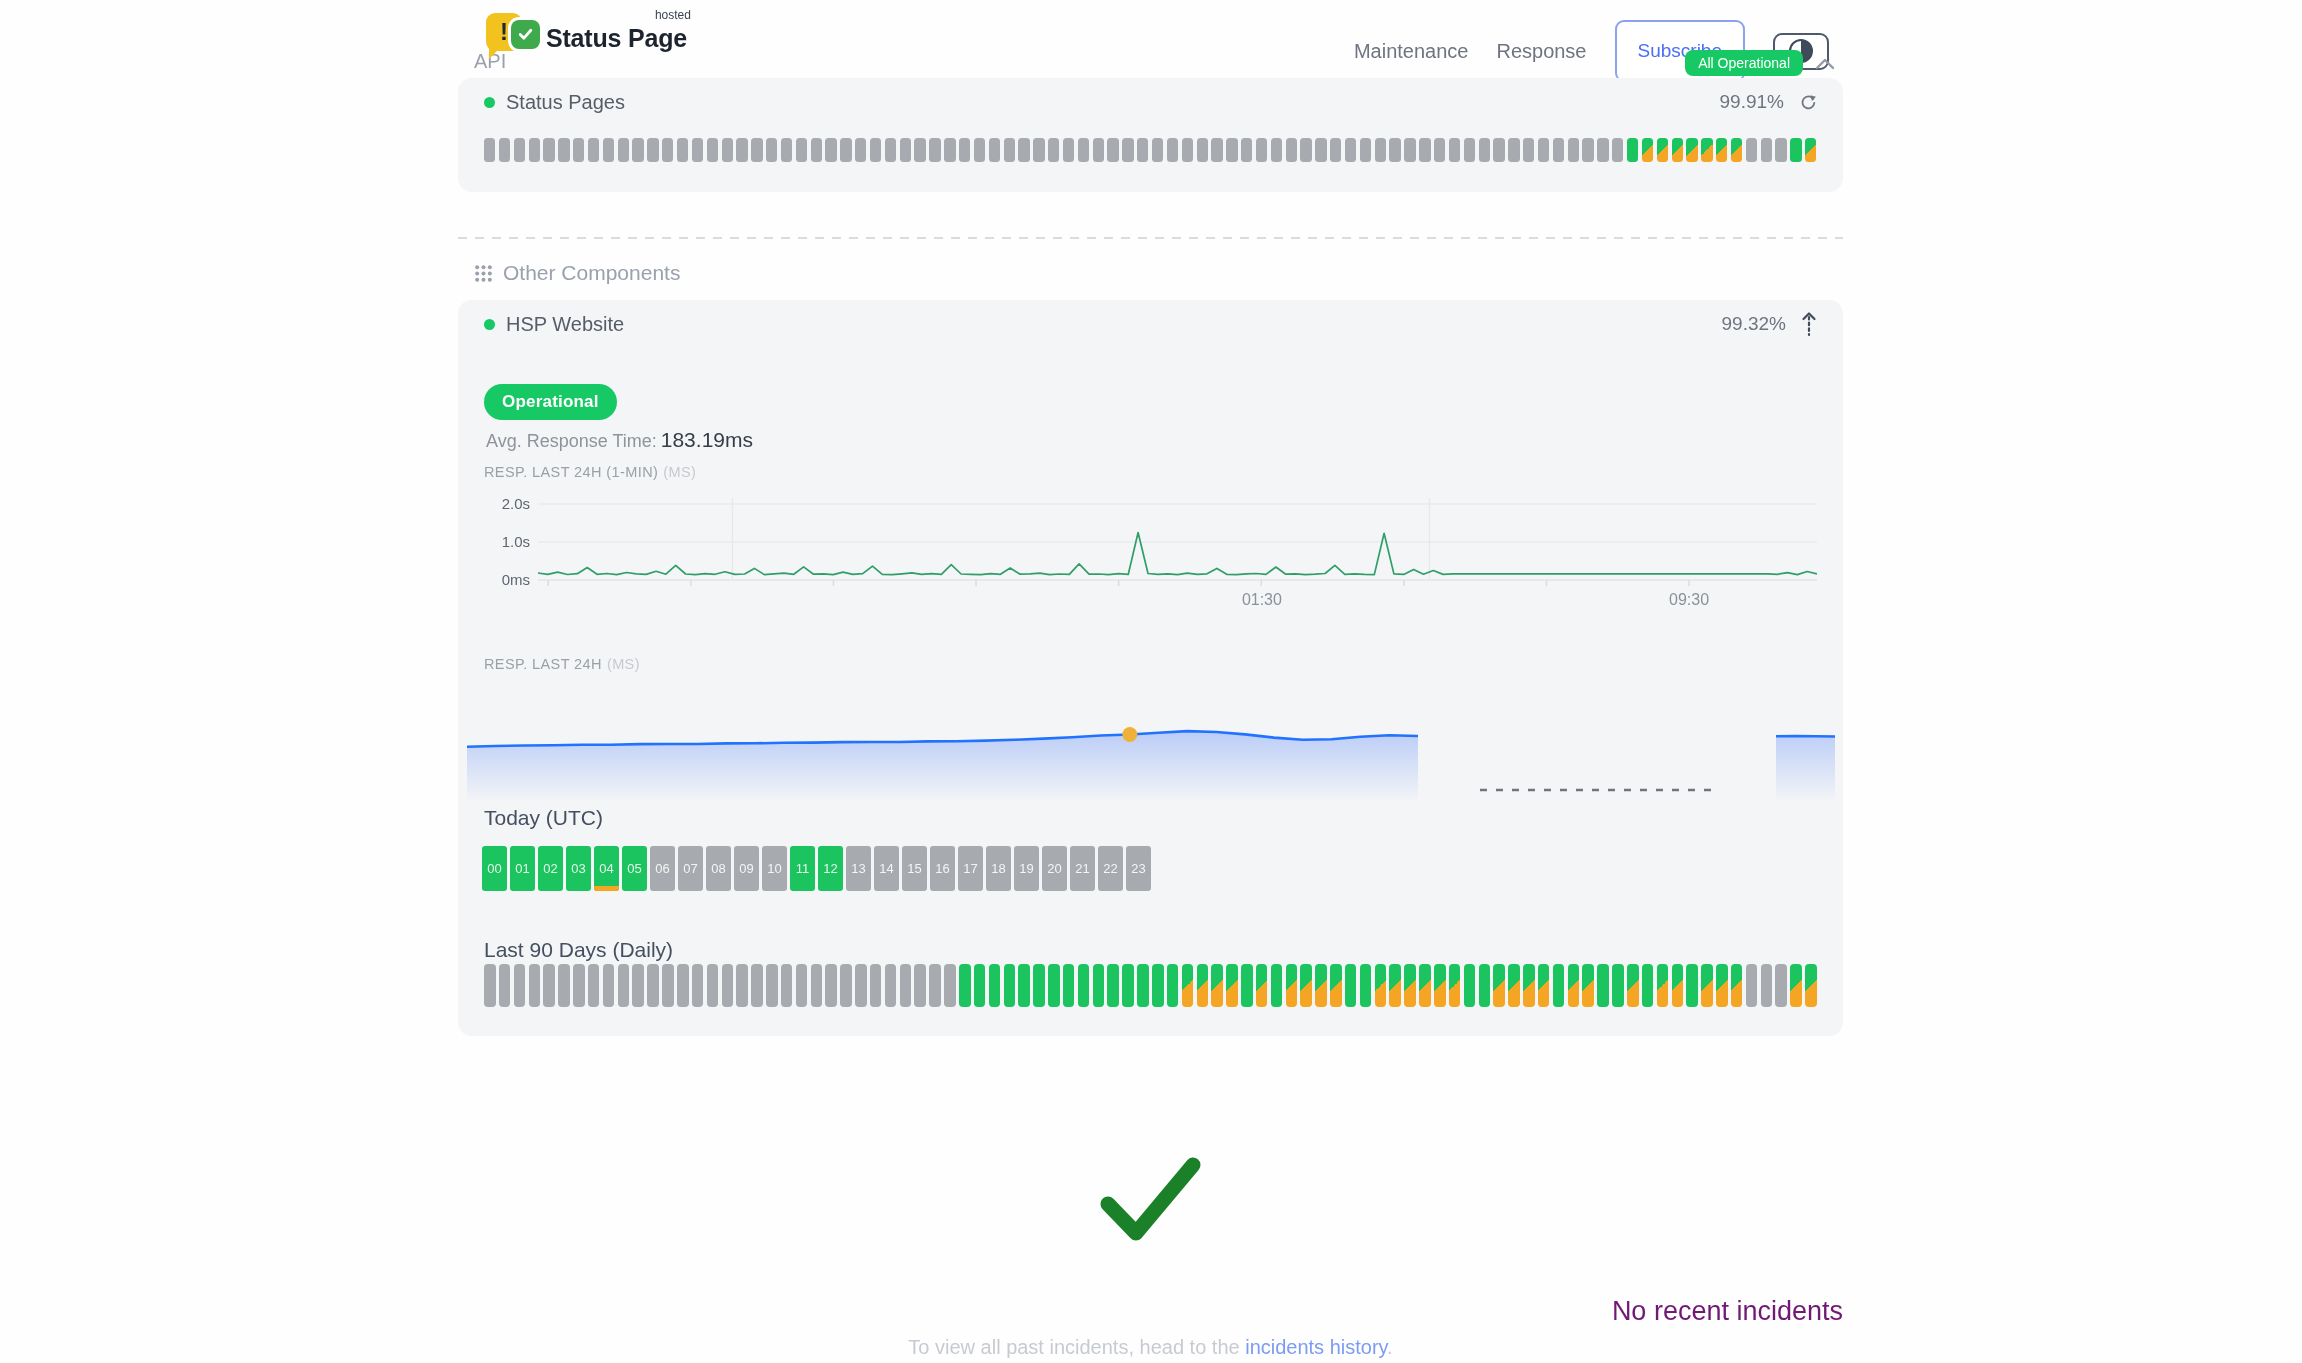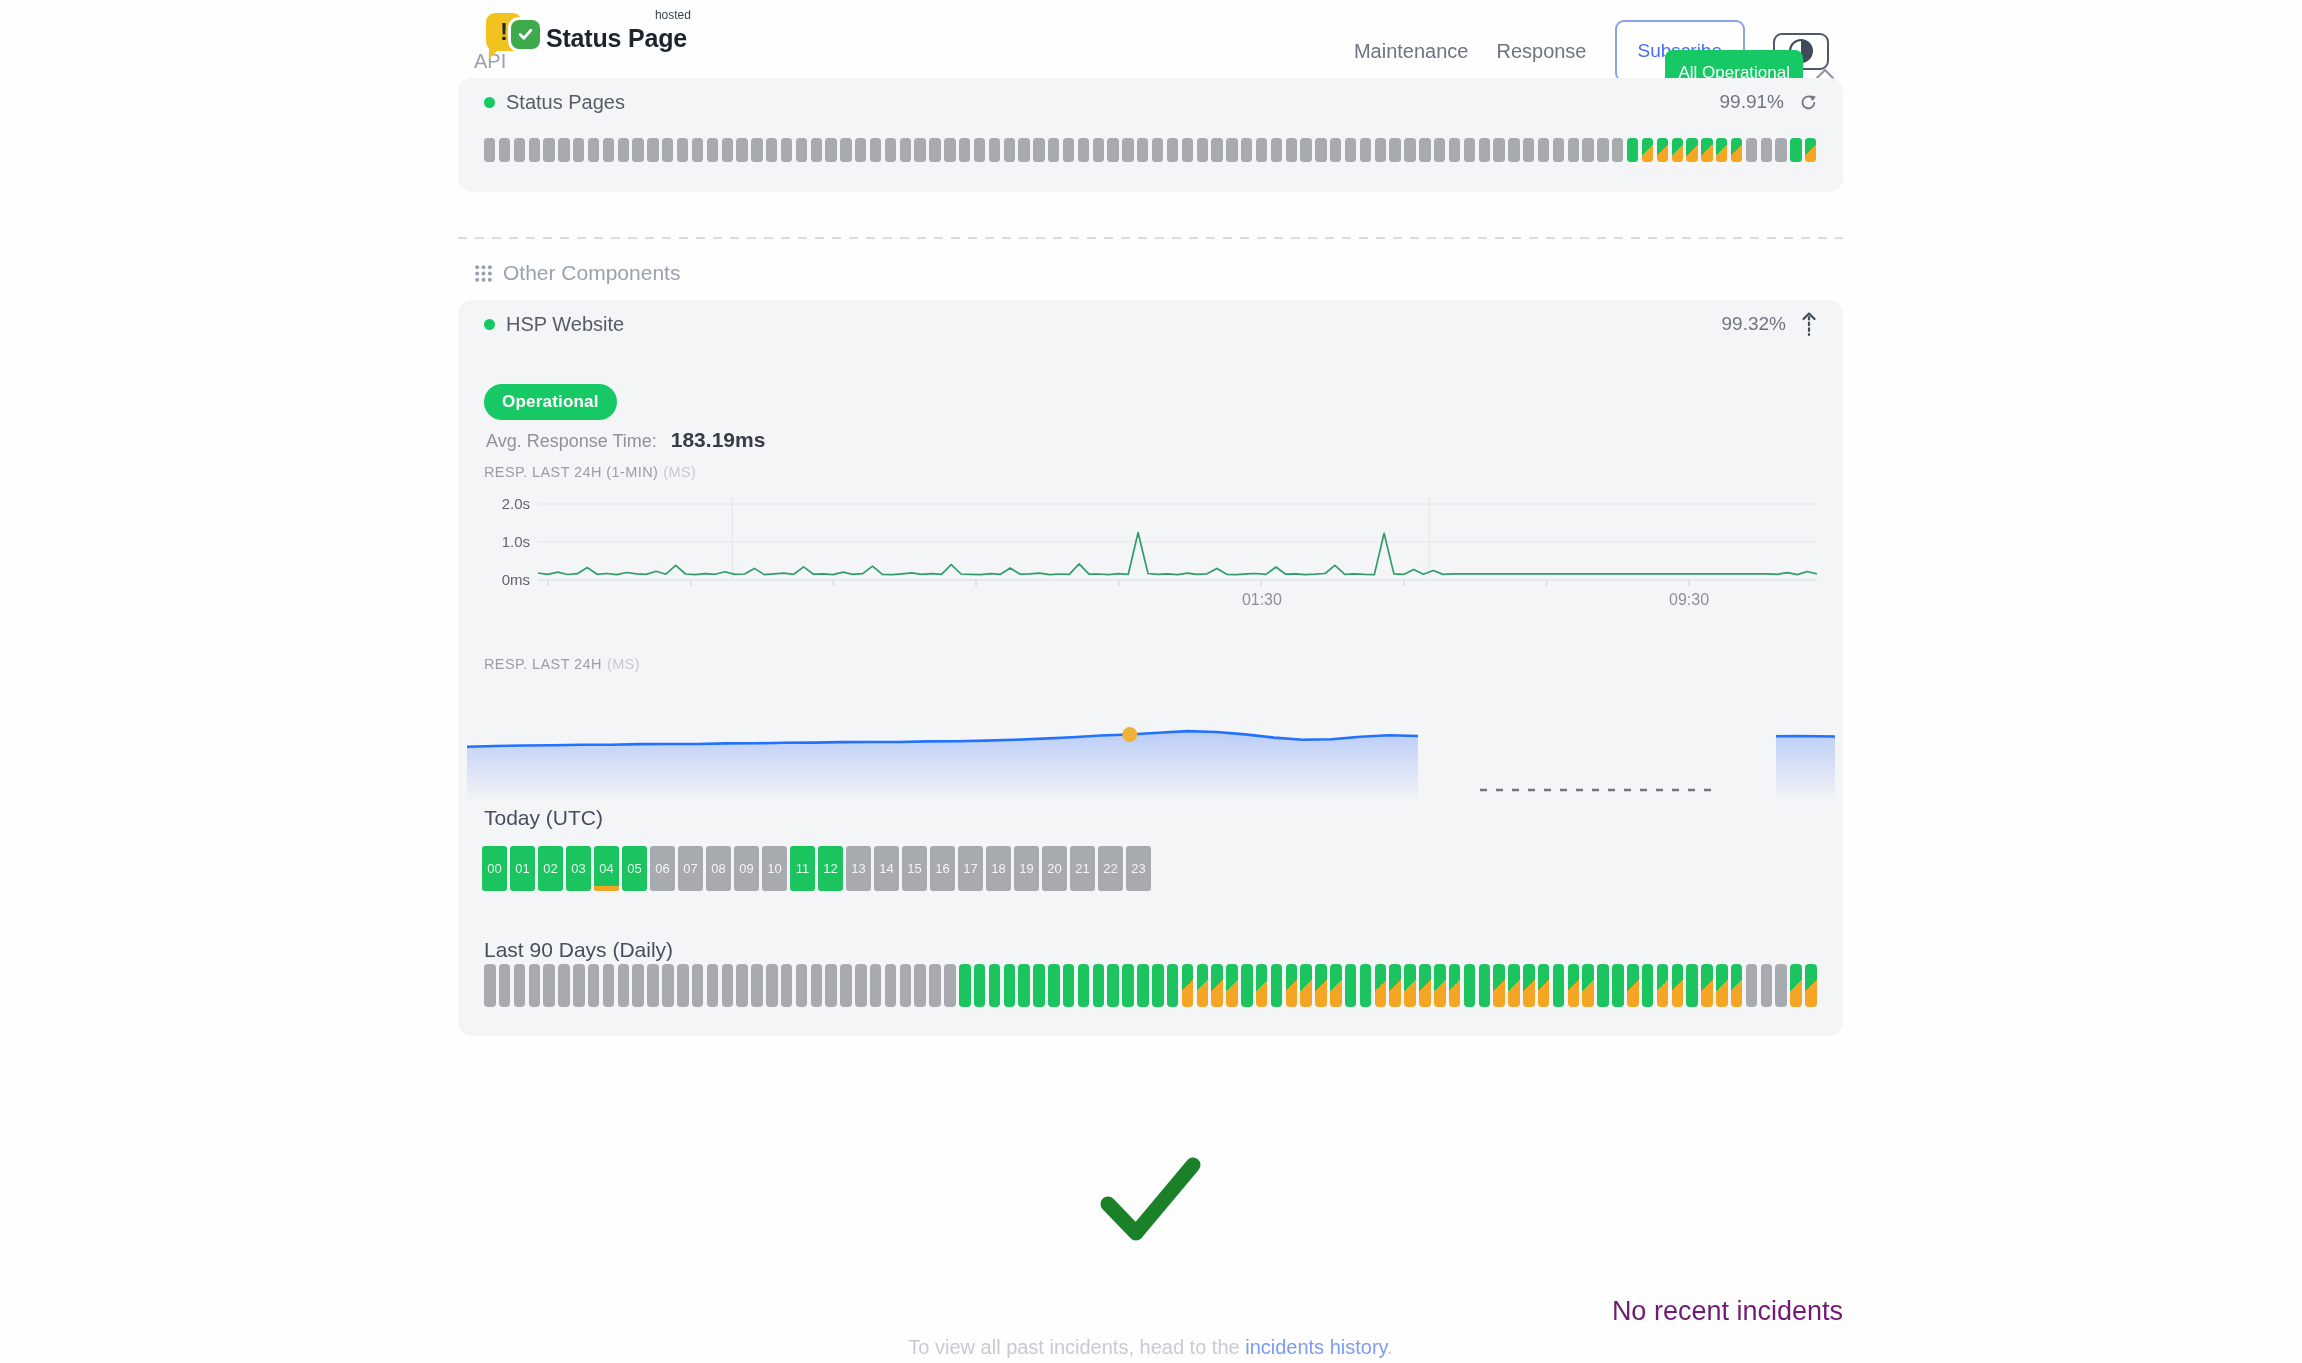--- a/index.html
+++ b/index.html
@@ -14,21 +14,21 @@
   .bubble-g{position:absolute;left:25px;top:9px;width:29px;height:29px;border-radius:8px;background:#3faa4c;z-index:2;box-shadow:0 0 0 3px #ffffff;display:flex;align-items:center;justify-content:center}
   .brand-wrap{position:relative;margin-left:0;padding-top:8px}
   .brand{font-size:25px;font-weight:700;color:#1d242e;letter-spacing:-0.2px}
   .hosted{position:absolute;top:-8px;right:-4px;font-size:12px;color:#3c4450}
   .header-right{position:absolute;top:20px;right:14px;display:flex;align-items:center;gap:28px}
   .nav-link{font-size:20px;color:#6e7480;cursor:pointer}
   .subscribe{background:#fff;border:2px solid #8aa2f3;border-radius:9px;color:#4a6ef5;font-size:19px;font-family:inherit;padding:18px 21px;cursor:pointer}
   .theme-toggle{width:56px;height:37px;background:#fff;border:2px solid #4e5a6b;border-radius:9px;display:flex;align-items:center;justify-content:center;cursor:pointer}
   .half-circle{width:20px;height:20px;border-radius:50%;border:2px solid #3f4a5a;background:linear-gradient(90deg,#ffffff 50%,#3f4a5a 50%)}
   .status-row{position:absolute;top:50px;right:8px;display:flex;align-items:center;gap:12px}
-  .badge-all{background:#17c964;color:#fff;font-size:17px;padding:13px 13px;border-radius:8px}
+  .badge-all{background:#17c964;color:#fff;font-size:14px;padding:5px 13px;border-radius:8px}
   .chev{display:flex;cursor:pointer}
 
   
   .sec-title{position:absolute;left:16px;font-size:20px;color:#9aa1ac;display:flex;align-items:center;gap:10px}
   .api-title{top:50px}
   .oc-title{top:261px;font-size:21px}
   .card{position:absolute;left:0;right:0;background:#f4f5f7;border-radius:14px}
   .card1{top:78px;height:114px}
   .card2{top:300px;height:736px}
   .comp-row{position:absolute;top:10px;left:26px;right:26px;display:flex;align-items:center;justify-content:space-between;height:28px}
@@ -38,21 +38,21 @@
   .bars{position:absolute;top:60px;left:26px;right:26px;display:flex;gap:3.5px}
   .bar{flex:1;height:24px;border-radius:3.5px}
   .bar.x,.day.x{background:#a7aaae}
   .bar.g,.day.g,.hour.g{background:#1cc45f}
   .bar.m,.day.m{background:linear-gradient(135deg,#1cc45f 50%,#f5a524 50%)}
   .divider{position:absolute;top:237px;left:0;right:0;height:2px;background:repeating-linear-gradient(90deg,#d8dbe0 0 9px,transparent 9px 17px)}
 
   
   .op-badge{position:absolute;top:84px;left:26px;background:#17c964;color:#fff;font-size:17px;font-weight:700;padding:8px 18px;border-radius:999px;letter-spacing:.2px}
   .avg{position:absolute;top:128px;left:28px;font-size:18px;color:#8e939c}
-  .avg b{font-size:21px;color:#363d49;font-weight:700;margin-left:14px}
+  .avg b{font-size:21px;color:#363d49;font-weight:400;margin-left:4px}
   .chart-label{position:absolute;left:26px;font-size:14.5px;color:#9aa0a8;letter-spacing:.4px}
   .chart-label .unit{color:#c6cad0;margin-left:5px}
   .c1label{top:164px}
   .c2label{top:356px}
   #line-chart{position:absolute;top:190px;left:26px}
   #area-chart{position:absolute;top:378px;left:9px}
   .sub-head{position:absolute;left:26px;font-size:21px;color:#454f60;font-weight:500}
   .today{top:506px}
   .l90{top:638px}
   .hours{position:absolute;top:546px;left:24px;display:flex;gap:3px}

